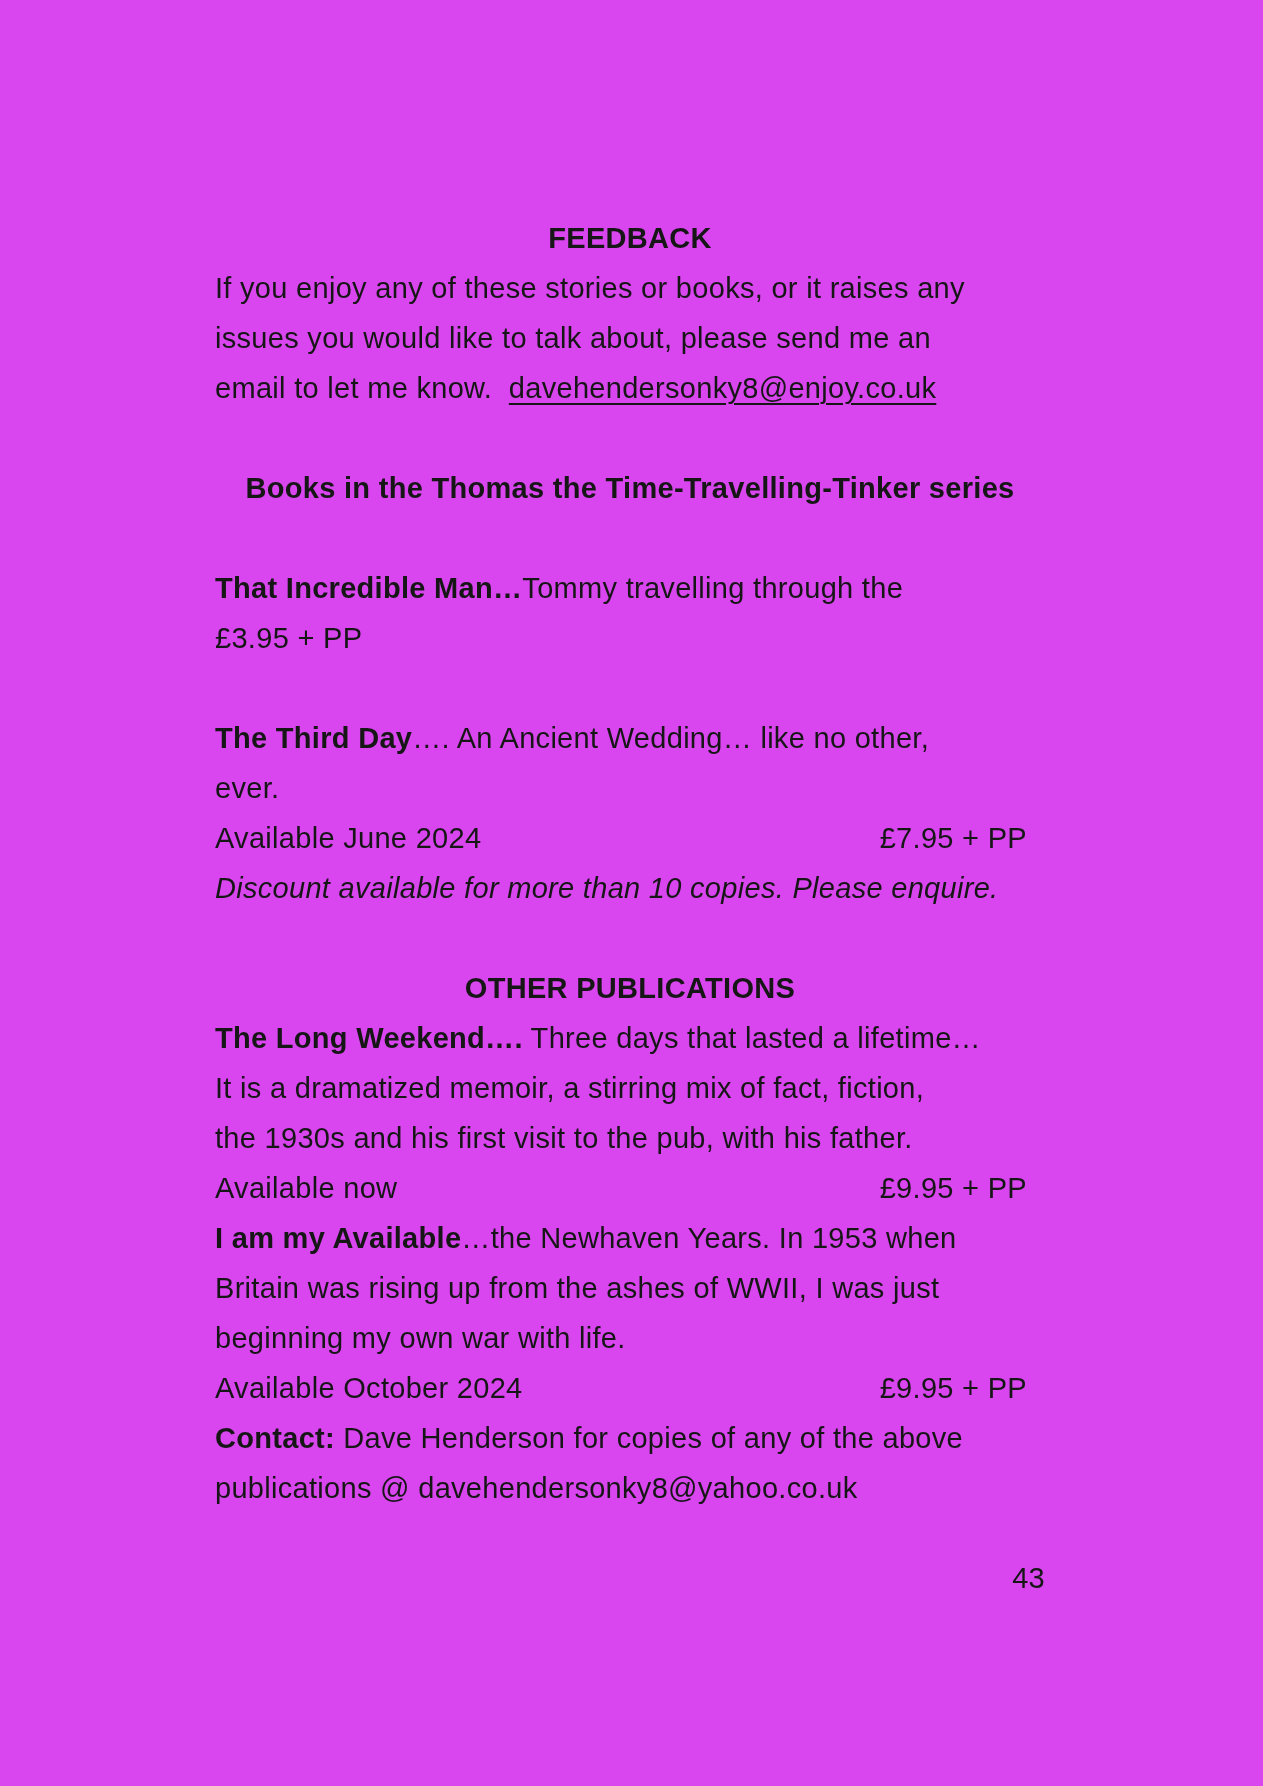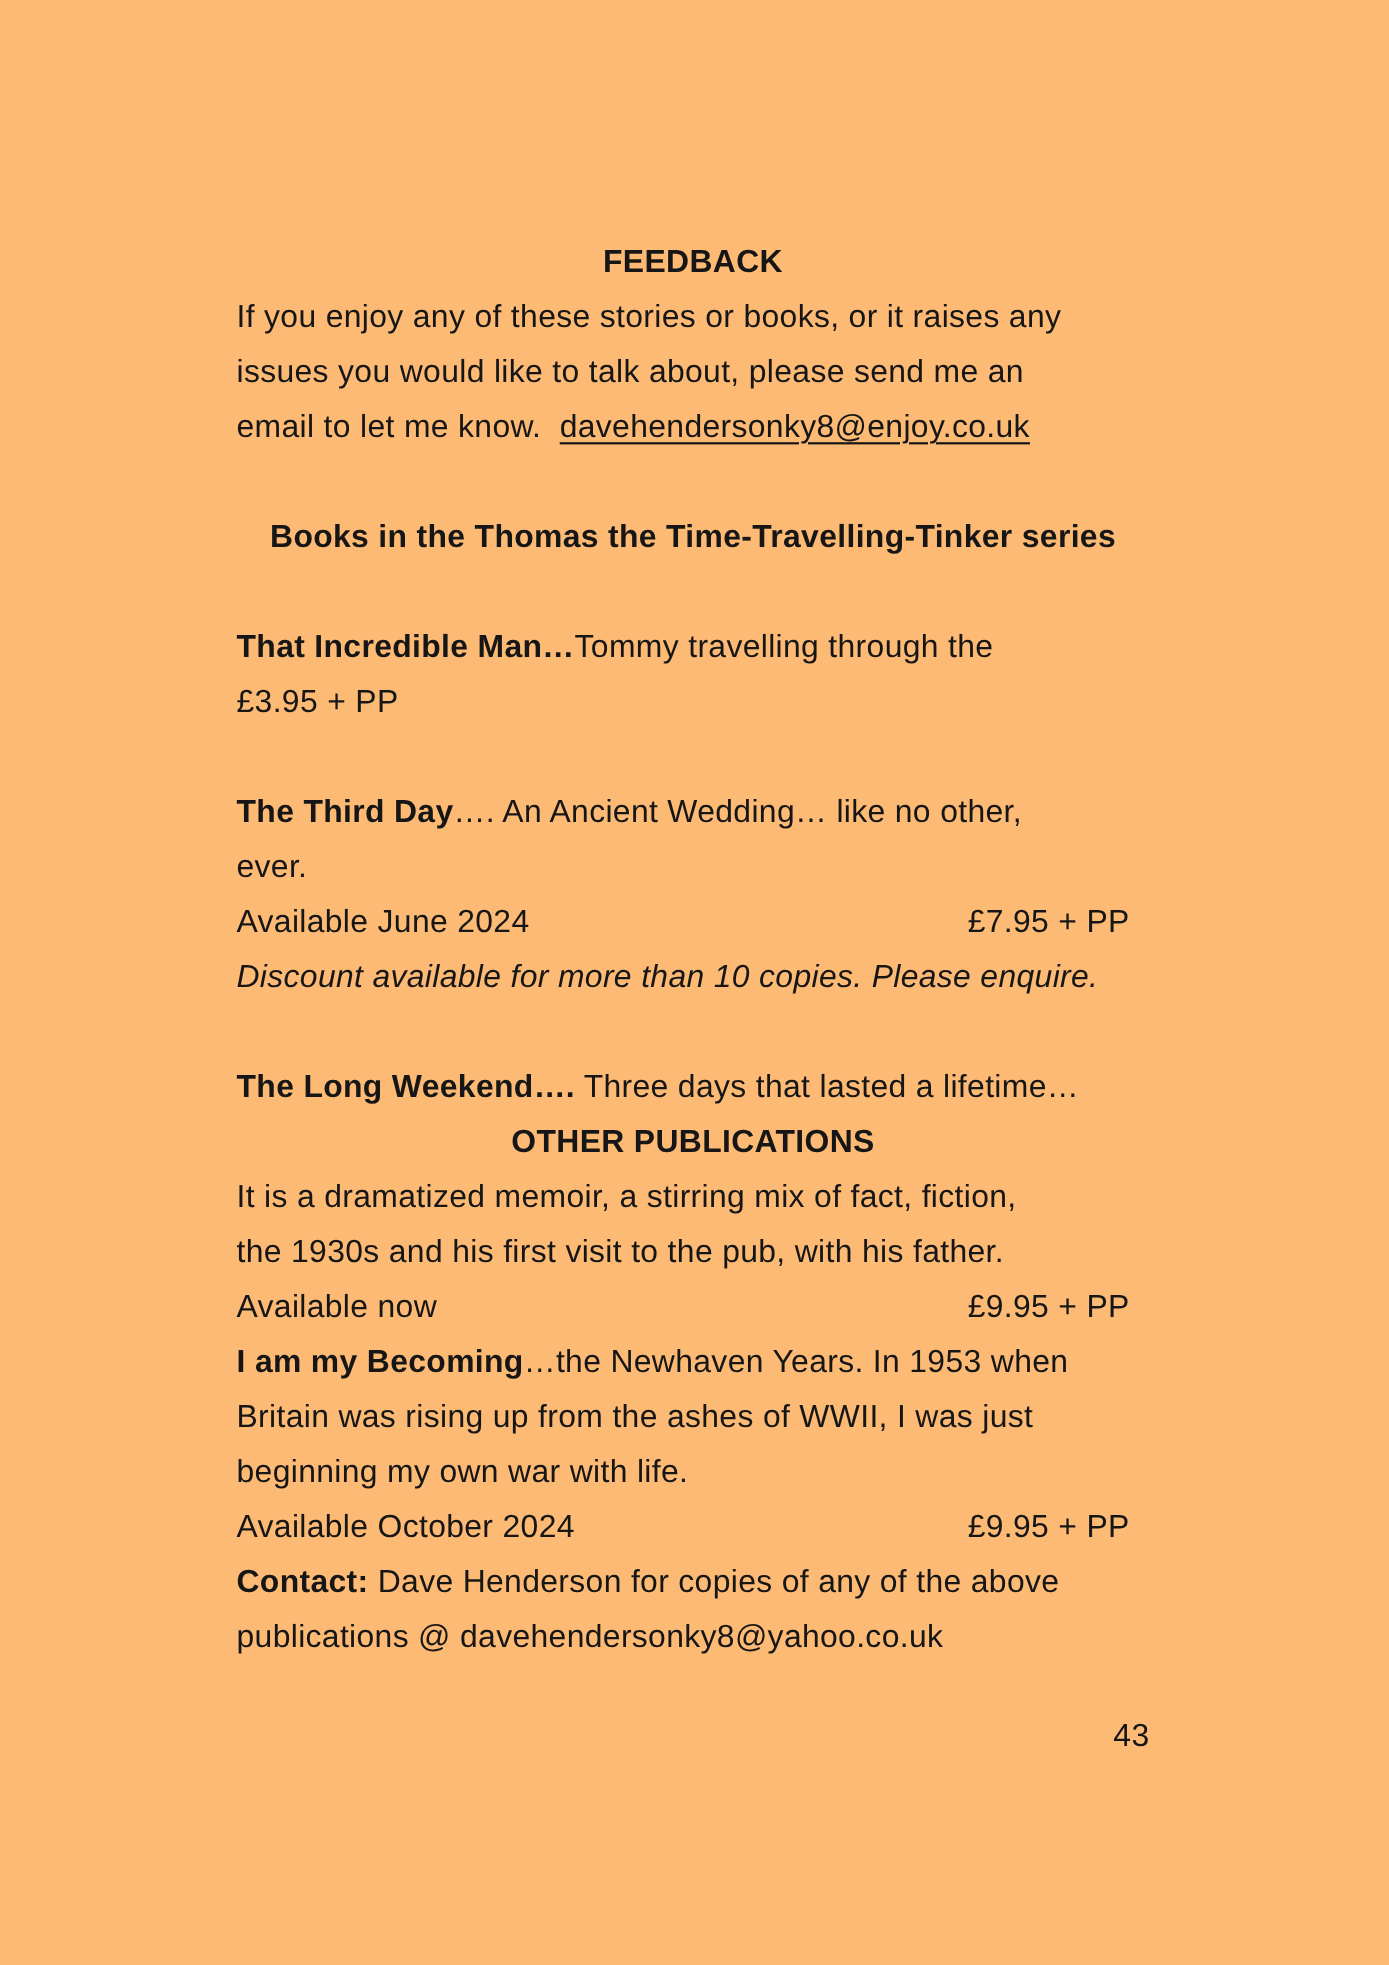--- a/index.html
+++ b/index.html
@@ -5,21 +5,21 @@
   html, body {
     margin: 0;
     padding: 0;
     background: #e8e8e8;
   }
   .page {
     position: relative;
     width: 1263px;
     height: 1786px;
     margin: 0 auto;
-    background: #fdba74;
+    background: #d946ef;
     color: #161616;
     font-family: "Liberation Sans", sans-serif;
     overflow: hidden;
   }
   .content {
     position: absolute;
     left: 215px;
     top: 213px;
     width: 830px;
     font-size: 29px;
@@ -78,28 +78,28 @@
 
     <div class="line spacer"></div>
 
     <div class="line"><b>The Third Day</b><span>…. An Ancient Wedding… like no other,</span></div>
     <div class="line">ever.</div>
     <div class="line row"><span>Available June 2024</span><span class="price">£7.95 + PP</span></div>
     <div class="line italic">Discount available for more than 10 copies. Please enquire.</div>
 
     <div class="line spacer"></div>
 
+    <div class="line center bold">OTHER PUBLICATIONS</div>
+
     <div class="line"><b>The Long Weekend….</b><span> Three days that lasted a lifetime…</span></div>
-
-    <div class="line center bold">OTHER PUBLICATIONS</div>
     <div class="line">It is a dramatized memoir, a stirring mix of fact, fiction,</div>
     <div class="line">the 1930s and his first visit to the pub, with his father.</div>
     <div class="line row"><span>Available now</span><span class="price">£9.95 + PP</span></div>
 
-    <div class="line"><b>I am my Becoming</b><span>…the Newhaven Years. In 1953 when</span></div>
+    <div class="line"><b>I am my Available</b><span>…the Newhaven Years. In 1953 when</span></div>
     <div class="line">Britain was rising up from the ashes of WWII, I was just</div>
     <div class="line">beginning my own war with life.</div>
     <div class="line row"><span>Available October 2024</span><span class="price">£9.95 + PP</span></div>
 
     <div class="line"><b>Contact:</b><span> Dave Henderson for copies of any of the above</span></div>
     <div class="line">publications @ davehendersonky8@yahoo.co.uk</div>
 
     <div class="pagenum-line">43</div>
 
   </div>

